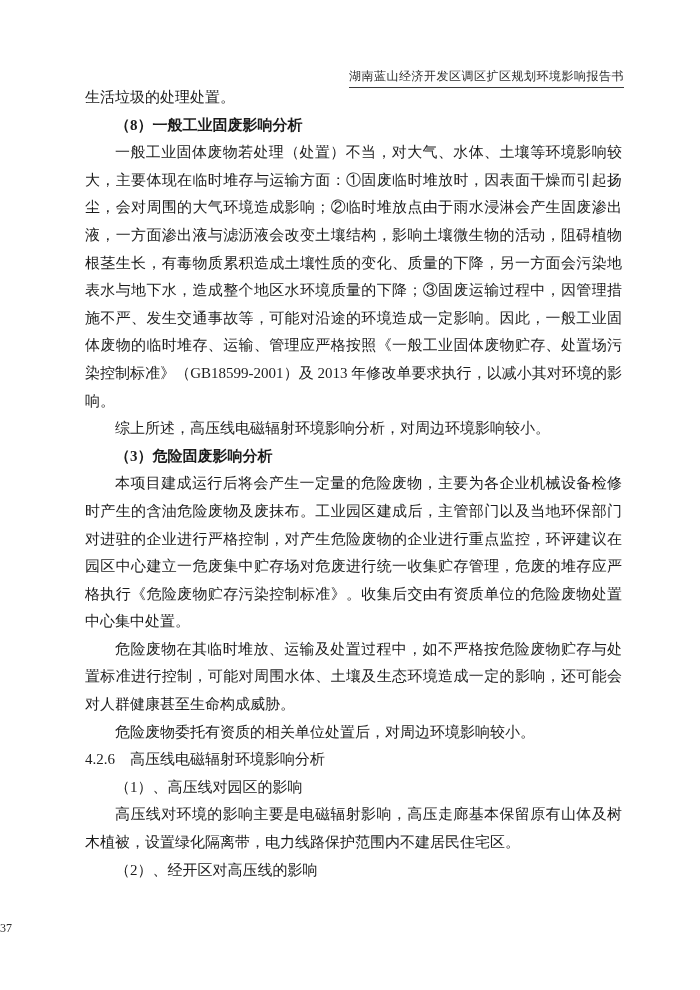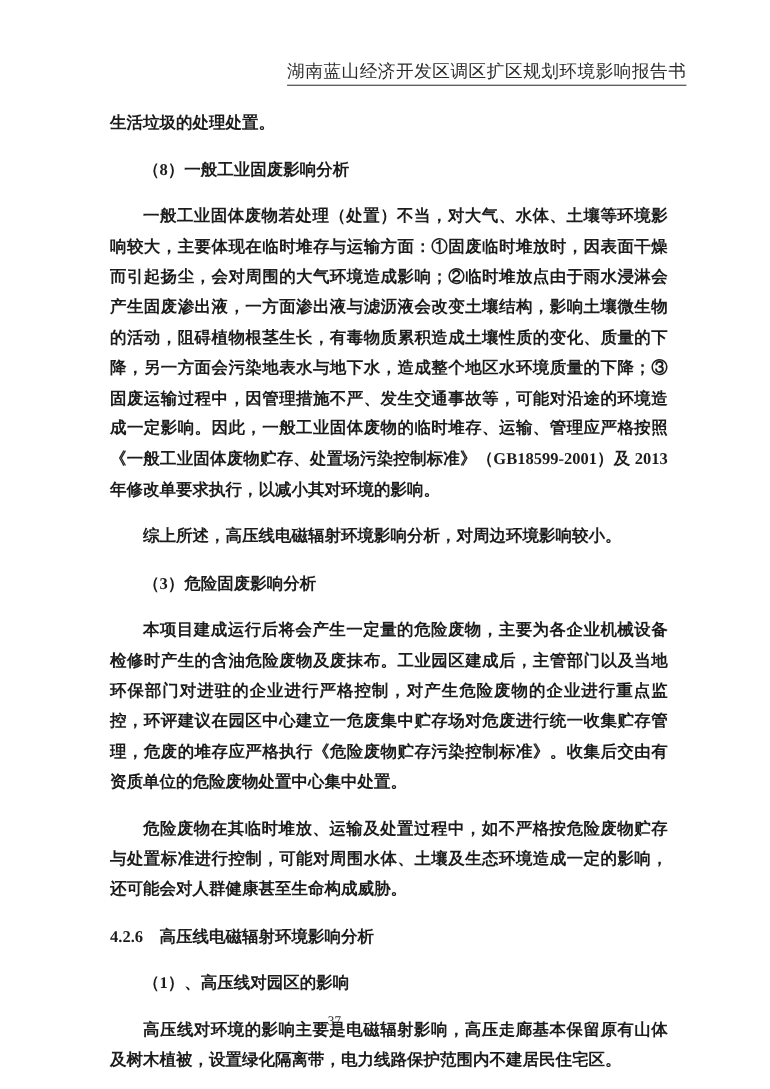--- a/index.html
+++ b/index.html
@@ -14,72 +14,72 @@
   }
   .page {
     position: absolute;
     top: 0; left: 0;
     width: 700px;
     height: 990px;
     background: #ffffff;
   }
   .page-header {
     position: absolute;
-    top: 59px;
+    top: 69px;
     right: 76px;
-    font-size: 16px;
+    font-size: 12px;
     letter-spacing: 0.5px;
     color: #2a2a2a;
     border-bottom: 1.2px solid #3a3a3a;
     padding-bottom: 4px;
     line-height: 14px;
   }
   .content {
     position: absolute;
     top: 84px;
     left: 85px;
     width: 537px;
     font-size: 15px;
     line-height: 27.6px;
     text-align: justify;
     word-break: break-all;
   }
   .content p {
-    margin: 15px;
+    margin: 0;
     padding: 0;
-    font-weight: bold;
   }
   .indent { text-indent: 2em; }
   .bold-heading { font-weight: bold; }
   .section-heading { text-indent: 0; }
   .page-footer {
     position: absolute;
     top: 921px;
     left: 0;
     width: 608px;
-    text-align: center;
+    text-align: left;
     font-size: 12px;
     color: #2a2a2a;
   }
 </style>
 </head>
 <body>
 
 <div class="page">
 
   <div class="page-header">湖南蓝山经济开发区调区扩区规划环境影响报告书</div>
 
   <div class="content">
     <p>生活垃圾的处理处置。</p>
     <p class="indent bold-heading">（8）一般工业固废影响分析</p>
     <p class="indent">一般工业固体废物若处理（处置）不当，对大气、水体、土壤等环境影响较大，主要体现在临时堆存与运输方面：①固废临时堆放时，因表面干燥而引起扬尘，会对周围的大气环境造成影响；②临时堆放点由于雨水浸淋会产生固废渗出液，一方面渗出液与滤沥液会改变土壤结构，影响土壤微生物的活动，阻碍植物根茎生长，有毒物质累积造成土壤性质的变化、质量的下降，另一方面会污染地表水与地下水，造成整个地区水环境质量的下降；③固废运输过程中，因管理措施不严、发生交通事故等，可能对沿途的环境造成一定影响。因此，一般工业固体废物的临时堆存、运输、管理应严格按照《一般工业固体废物贮存、处置场污染控制标准》（GB18599-2001）及 2013 年修改单要求执行，以减小其对环境的影响。</p>
     <p class="indent">综上所述，高压线电磁辐射环境影响分析，对周边环境影响较小。</p>
     <p class="indent bold-heading">（3）危险固废影响分析</p>
     <p class="indent">本项目建成运行后将会产生一定量的危险废物，主要为各企业机械设备检修时产生的含油危险废物及废抹布。工业园区建成后，主管部门以及当地环保部门对进驻的企业进行严格控制，对产生危险废物的企业进行重点监控，环评建议在园区中心建立一危废集中贮存场对危废进行统一收集贮存管理，危废的堆存应严格执行《危险废物贮存污染控制标准》。收集后交由有资质单位的危险废物处置中心集中处置。</p>
     <p class="indent">危险废物在其临时堆放、运输及处置过程中，如不严格按危险废物贮存与处置标准进行控制，可能对周围水体、土壤及生态环境造成一定的影响，还可能会对人群健康甚至生命构成威胁。</p>
+    <p class="indent">危险废物委托有资质的相关单位处置后，对周边环境影响较小。</p>
     <p class="section-heading">4.2.6　高压线电磁辐射环境影响分析</p>
     <p class="indent">（1）、高压线对园区的影响</p>
     <p class="indent">高压线对环境的影响主要是电磁辐射影响，高压走廊基本保留原有山体及树木植被，设置绿化隔离带，电力线路保护范围内不建居民住宅区。</p>
     <p class="indent">（2）、经开区对高压线的影响</p>
   </div>
 
   <div class="page-footer">37</div>
 
 </div>
 

